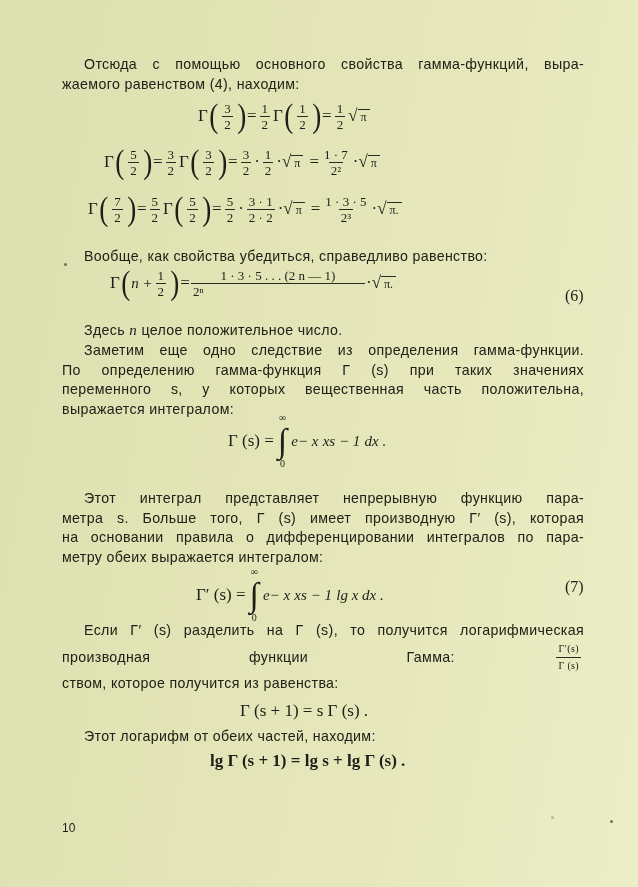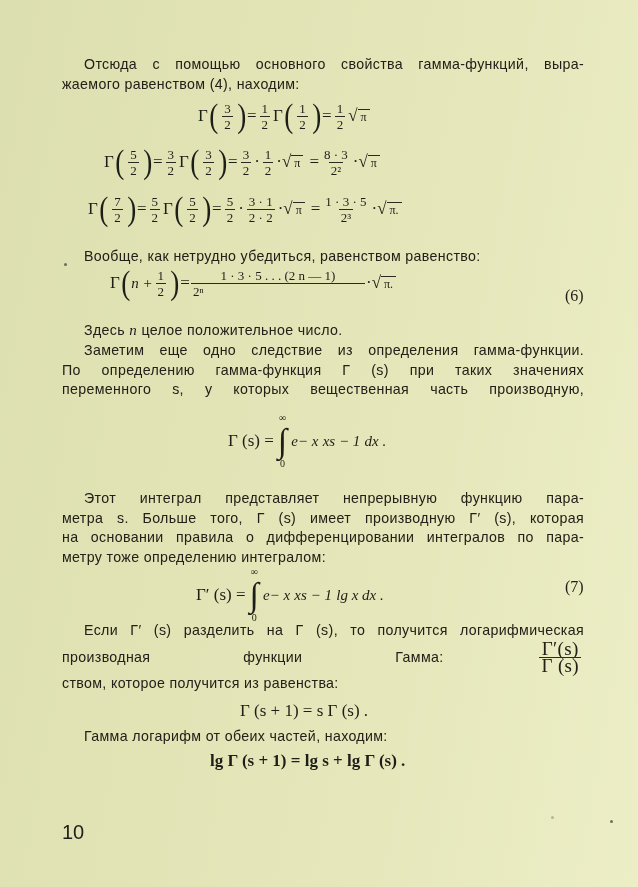--- a/index.html
+++ b/index.html
@@ -29,21 +29,21 @@
   .frac .num { padding: 0 2px; }
   .frac .den { border-top: 1px solid #2a2a22; padding: 0 2px; }
   .paren { font-size: 34px; line-height: 34px; font-weight: 300; transform: scaleX(0.8); display: inline-block; }
   .sp { display: inline-block; width: 6px; }
   .sqrt { display: inline-block; font-size: 17px; }
   .sqrt .rad { border-top: 1px solid #2a2a22; padding: 0 3px; font-size: 12px; }
   .eqnum { position: absolute; font-family: "Liberation Serif", serif; font-size: 16px; }
   .intg { display: inline-flex; flex-direction: column; align-items: center; font-size: 10px; line-height: 10px; margin: 0 4px; }
   .intg .sym { font-size: 34px; line-height: 36px; font-style: italic; }
   sup { font-size: 10px; }
-  .pageno { position: absolute; left: 62px; top: 806px; font-family: "Liberation Sans", sans-serif; font-size: 20px; }
+  .pageno { position: absolute; left: 62px; top: 806px; font-family: "Liberation Sans", sans-serif; font-size: 12px; }
   .speck { position: absolute; width: 3px; height: 3px; border-radius: 50%; background: #3a3a30; opacity: .7; }
 </style>
 </head>
 <body>
 
 <div class="page">
 
   <div class="para" style="top:40px">
     <span class="ln ind">Отсюда с помощью основного свойства гамма-функций, выра-</span>
     <span class="ln last">жаемого равенством (4), находим:</span>
@@ -97,21 +97,21 @@
     <span class="frac">
         <span class="num">3</span>
         <span class="den">2</span>
       </span>·
     <span class="frac">
         <span class="num">1</span>
         <span class="den">2</span>
       </span>·
     <span class="sqrt">√<span class="rad">π</span></span><span class="sp"></span>=
     <span class="frac">
-        <span class="num">8 · 3</span>
+        <span class="num">1 · 7</span>
         <span class="den">2²</span>
       </span>·
     <span class="sqrt">√<span class="rad">π</span></span>
   </div>
 
   <div class="eq" style="left:88px; top:177px;">
     <span>Γ</span>
     <span class="paren">(</span>
     <span class="frac">
         <span class="num">7</span>
@@ -139,21 +139,21 @@
       </span>·
     <span class="sqrt">√<span class="rad">π</span></span><span class="sp"></span>=
     <span class="frac">
         <span class="num">1 · 3 · 5</span>
         <span class="den">2³</span>
       </span>·
     <span class="sqrt">√<span class="rad">π.</span></span>
   </div>
 
   <div class="para" style="top:232px">
-    <span class="ln ind last">Вообще, как нетрудно убедиться, равенством равенство:</span>
+    <span class="ln ind last">Вообще, как свойства убедиться, справедливо равенство:</span>
   </div>
 
   <div class="eq" style="left:110px; top:251px;">
     <span>Γ</span>
     <span class="paren">(</span>
     <span class="it">n +</span>
     <span class="frac">
         <span class="num">1</span>
         <span class="den">2</span>
       </span>
@@ -166,68 +166,69 @@
   </div>
   <span class="eqnum" style="left:565px; top:272px;">(6)</span>
 
   <div class="para" style="top:306px">
     <span class="ln ind last"><span>Здесь</span> <span class="it">n</span> <span>целое положительное число.</span></span>
   </div>
 
   <div class="para" style="top:326px">
     <span class="ln ind">Заметим еще одно следствие из определения гамма-функции.</span>
     <span class="ln">По определению гамма-функция Γ (s) при таких значениях</span>
-    <span class="ln">переменного s, у которых вещественная часть производную,</span>
+    <span class="ln">переменного s, у которых вещественная часть положительна,</span>
+    <span class="ln last">выражается интегралом:</span>
   </div>
 
   <div class="eq" style="left:228px; top:398px;">
     <span>Γ (s) =</span>
     <span class="intg">
         <span>∞</span>
         <span class="sym">∫</span>
         <span>0</span>
       </span>
     <span class="it">e</span><sup class="it">− x</sup>&nbsp;
     <span class="it">x</span><sup class="it">s − 1</sup>&nbsp;
     <span class="it">dx .</span>
   </div>
 
   <div class="para" style="top:474px">
     <span class="ln ind">Этот интеграл представляет непрерывную функцию пара-</span>
     <span class="ln">метра s. Больше того, Γ (s) имеет производную Γ′ (s), которая</span>
     <span class="ln">на основании правила о дифференцировании интегралов по пара-</span>
-    <span class="ln last">метру тоже определению интегралом:</span>
+    <span class="ln last">метру обеих выражается интегралом:</span>
   </div>
 
   <div class="eq" style="left:196px; top:552px;">
     <span>Γ′ (s) =</span>
     <span class="intg">
         <span>∞</span>
         <span class="sym">∫</span>
         <span>0</span>
       </span>
     <span class="it">e</span><sup class="it">− x</sup>&nbsp;
     <span class="it">x</span><sup class="it">s − 1</sup>&nbsp;
     <span class="it">lg x dx .</span>
   </div>
   <span class="eqnum" style="left:565px; top:563px;">(7)</span>
 
   <div class="para" style="top:606px">
     <span class="ln ind">Если Γ′ (s) разделить на Γ (s), то получится логарифмическая</span>
-    <span class="ln" style="line-height:32px"><span>производная функции Гамма:</span> <span class="frac" style="font-family:'Liberation Serif',serif;font-size:19px;line-height:16px">
+    <span class="ln" style="line-height:32px"><span>производная функции Гамма:</span> <span class="frac" style="font-family:'Liberation Serif',serif;font-size:10px;line-height:16px">
           <span class="num">Γ′(s)</span>
           <span class="den">Γ (s)</span>
         </span> </span>
     <span class="ln last">ством, которое получится из равенства:</span>
   </div>
 
   <div class="eq" style="left:240px; top:686px;text-align:center;">Γ (s + 1) = s Γ (s) .</div>
 
   <div class="para" style="top:712px">
-    <span class="ln ind last">Гамма логарифм от обеих частей, находим:</span>
+    <span class="ln ind last">Этот логарифм от обеих частей, находим:</span>
   </div>
 
   <div class="eq" style="left:210px; top:736px;font-weight:bold;">lg Γ (s + 1) = lg s + lg Γ (s) .</div>
 
   <div class="pageno">10</div>
 
   <span class="speck" style="left:64px; top:248px;"></span>
   <span class="speck" style="left:610px; top:805px;"></span>
   <span class="speck" style="left:551px; top:801px; opacity:.3"></span>
 </div>

